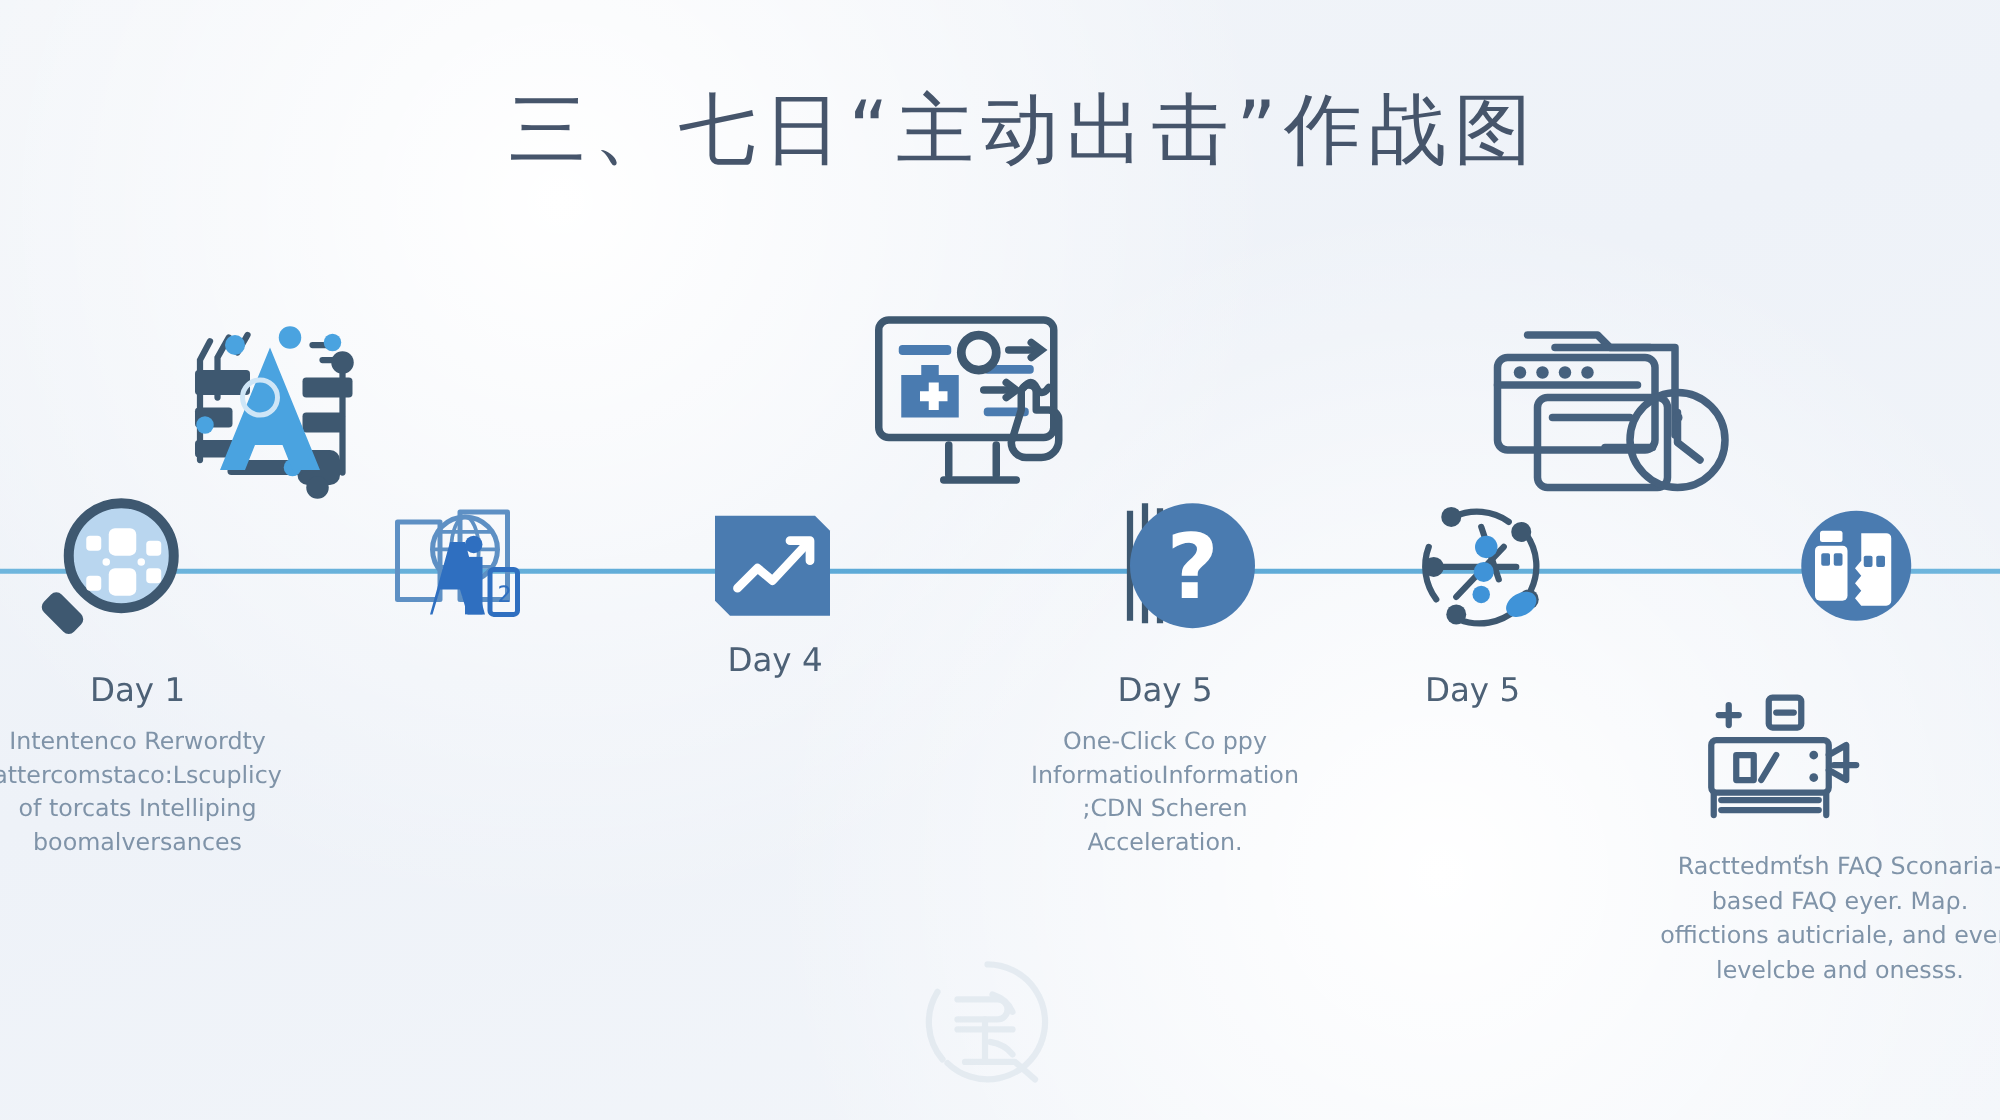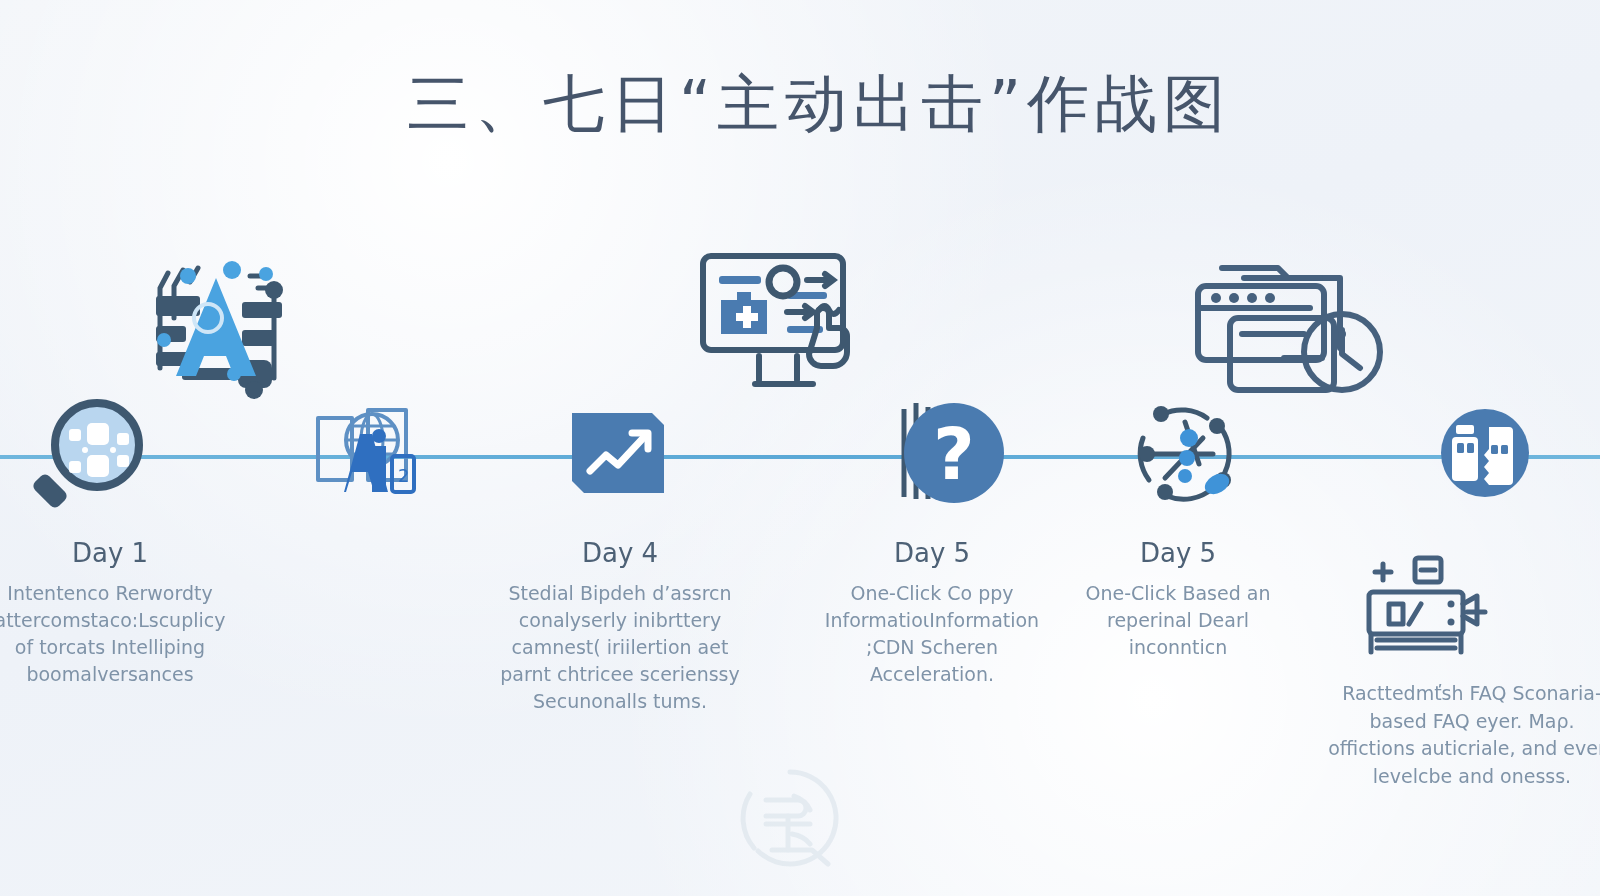--- a/index.html
+++ b/index.html
@@ -282,33 +282,31 @@
 </div>
 
 <div class="col" style="left:110px; top:538px; width:250px;">
   <div class="day-label">Day 1</div>
   <div class="desc">Intentenco Rerwordty attercomstaco:Lscuplicy of torcats Intelliping boomalversances</div>
 </div>
 
 <div class="col" style="left:364px; top:538px; width:240px;">
 </div>
 
-<div class="col" style="left:620px; top:538px; width:256px;">
+<div class="col" style="left:620px; top:514px; width:256px;">
   <div class="day-label">Day 4</div>
-  <div class="desc">Stedial Bipdeh d’assrcn conalyserly inibrttery camnest( iriilertion aet parnt chtricee scerienssy Secunonalls tums.</div>
 </div>
 
 <div class="col" style="left:932px; top:538px; width:238px;">
   <div class="day-label">Day 5</div>
   <div class="desc">One-Click Co ppy InformatioιInformation ;CDN Scheren Acceleration.</div>
 </div>
 
 <div class="col" style="left:1178px; top:538px; width:214px;">
   <div class="day-label">Day 5</div>
-  <div class="desc">One-Click Based an reperinal Dearl inconnticn</div>
 </div>
 
 <div class="topicon" style="left:1424px; top:548px;">
   <svg width="130" height="112" viewBox="0 0 130 112" aria-hidden="true">
     <g fill="none" stroke="#46617e" stroke-width="5" stroke-linecap="round" stroke-linejoin="round">
       <path d="M24 16 v16"></path>
         <path d="M16 24 h16"></path>
       <rect x="56" y="10" width="26" height="24" rx="3"></rect>
       <path d="M62 22 h14"></path>
       <rect x="10" y="44" width="94" height="42" rx="4"></rect>

